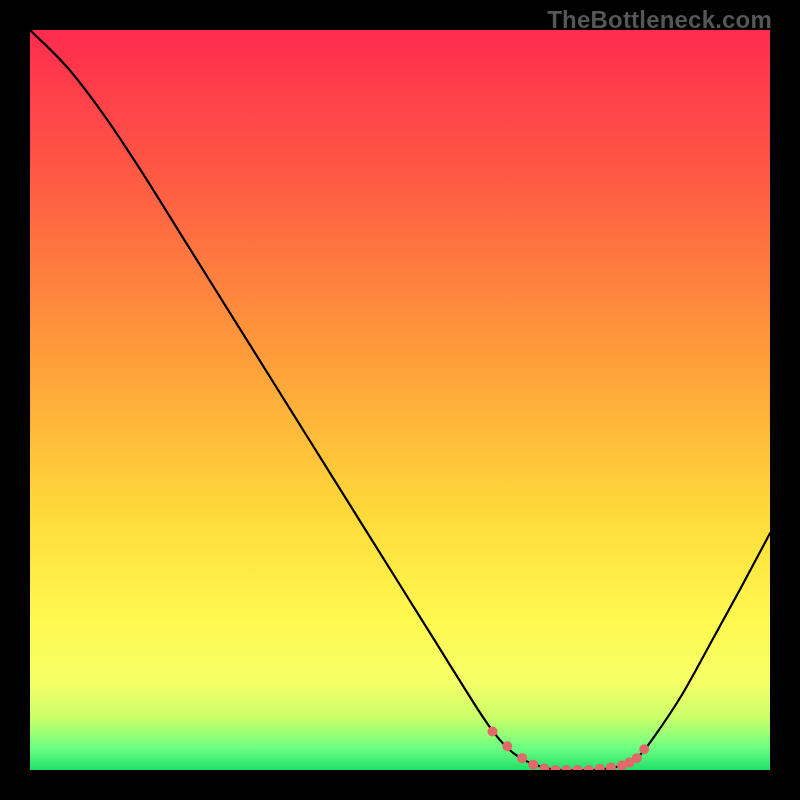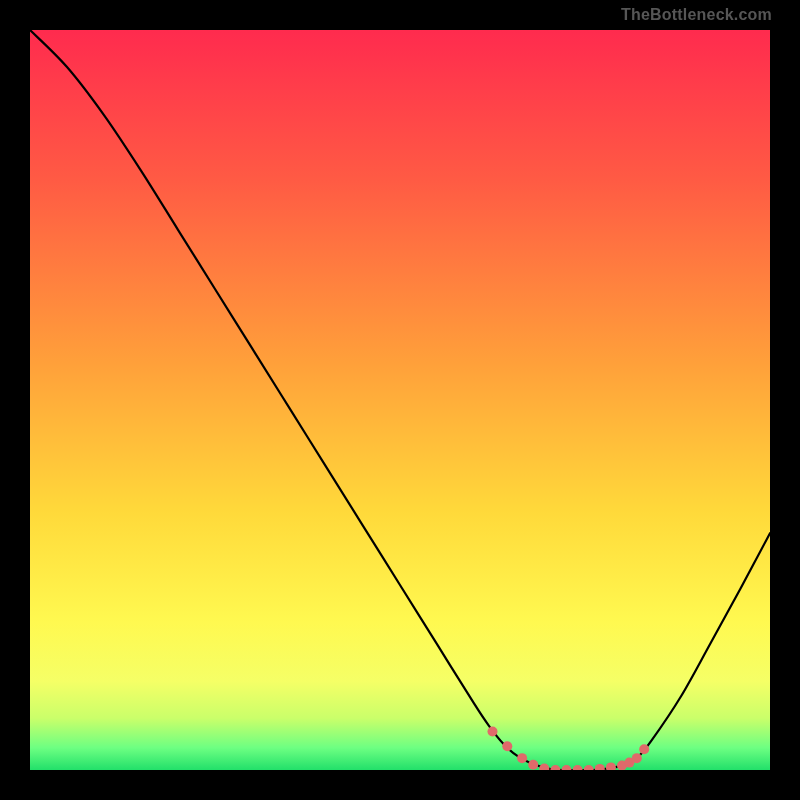--- a/index.html
+++ b/index.html
@@ -15,21 +15,21 @@
     left: 30px;
     top: 30px;
     width: 740px;
     height: 740px;
   }
   .attribution {
     position: absolute;
     top: 6px;
     right: 28px;
     font-family: Arial, Helvetica, sans-serif;
-    font-size: 16px;
+    font-size: 24px;
     font-weight: 600;
     color: #565656;
     letter-spacing: 0.2px;
   }
   svg {
     display: block;
   }
 </style>
 </head>
 <body>

